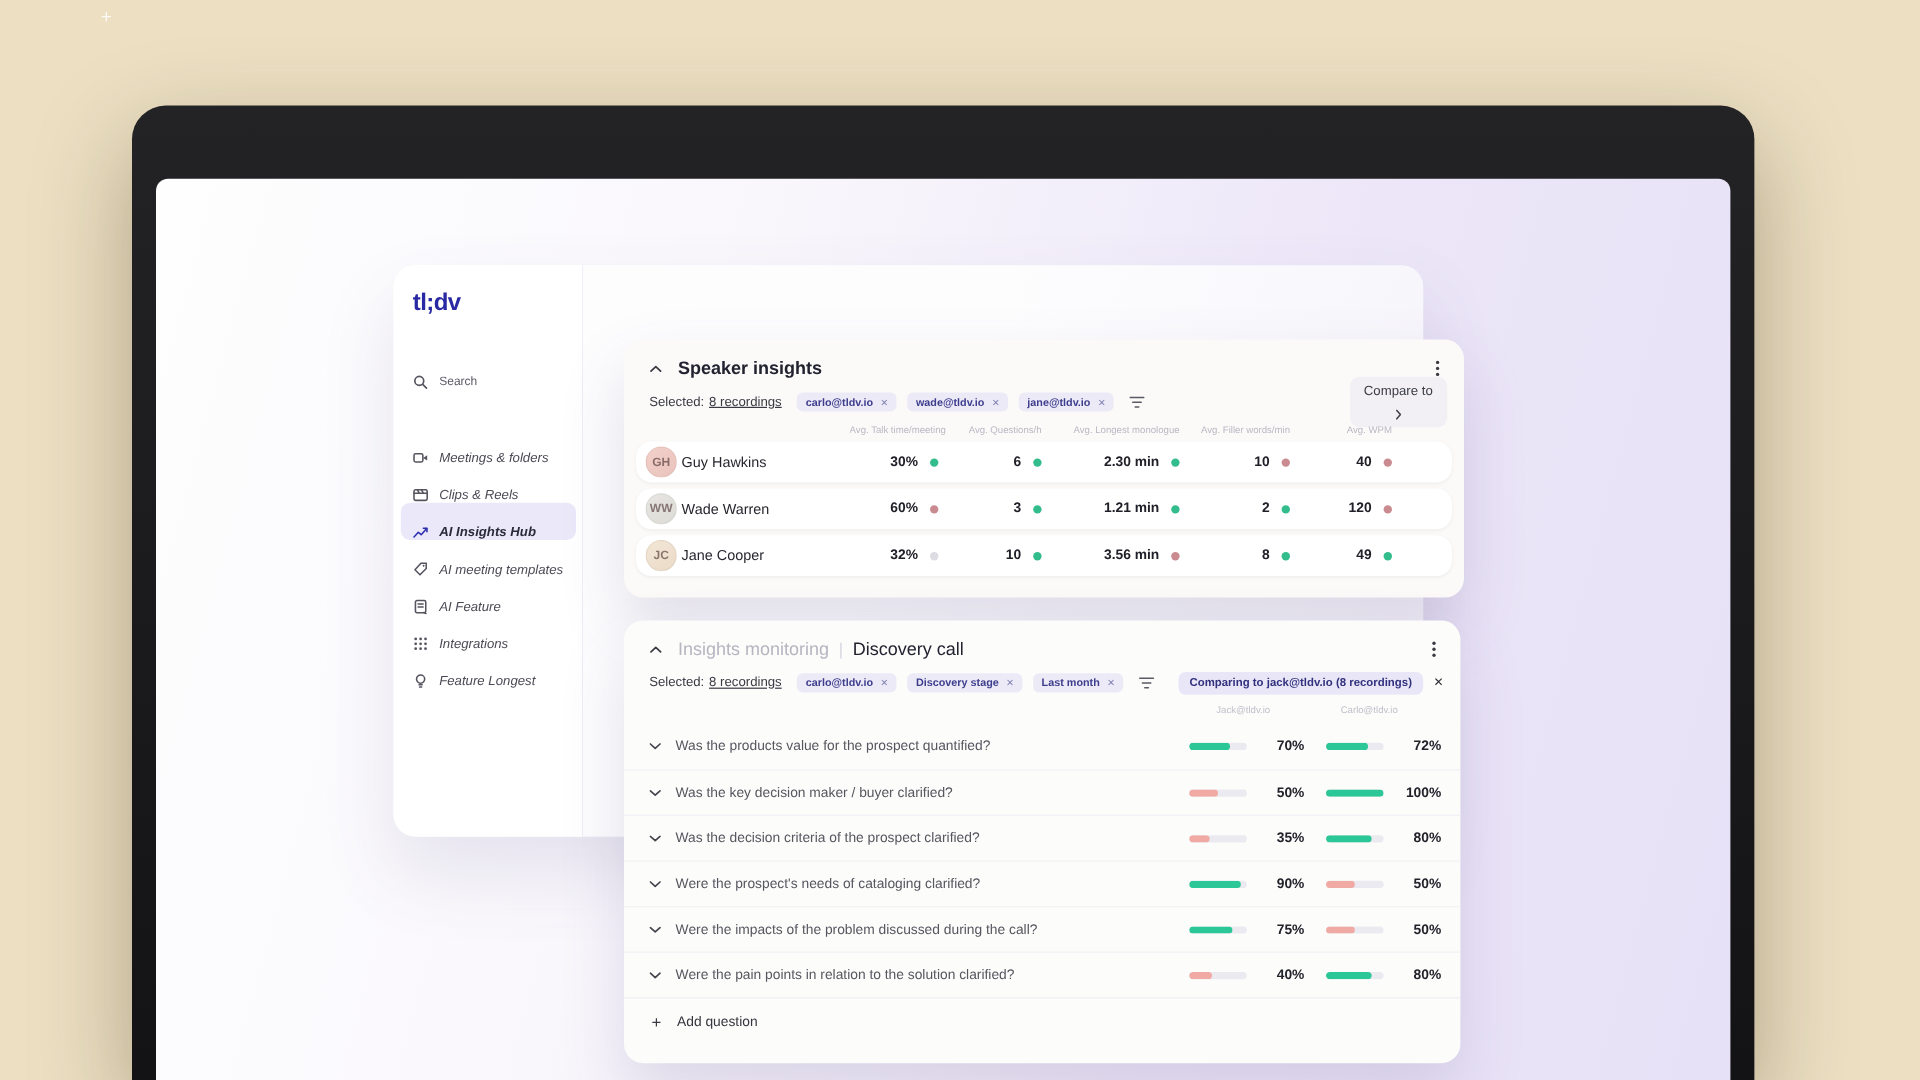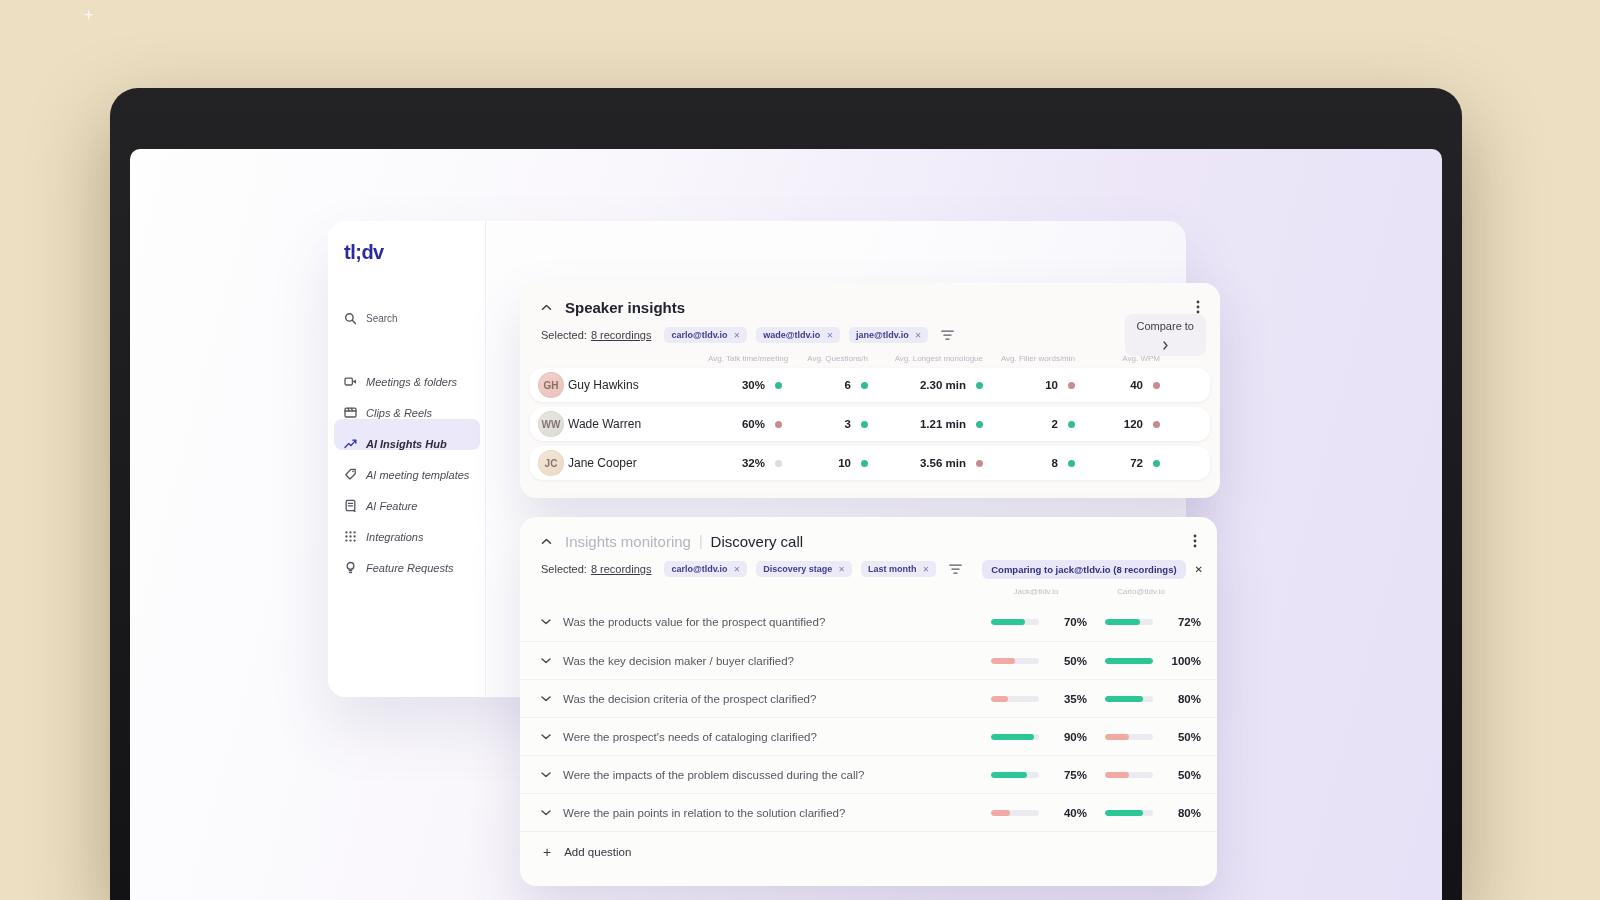--- a/index.html
+++ b/index.html
@@ -205,21 +205,21 @@
                 <circle cx="6.5" cy="10.6" r="1.15"></circle>
                 <circle cx="10.6" cy="10.6" r="1.15"></circle>
               </svg>
               <span class="lbl">Integrations</span>
             </div>
             <div class="side-item">
               <svg width="13" height="13" viewBox="0 0 13 13" fill="none" stroke="#55545f" stroke-width="1.3" stroke-linecap="round" stroke-linejoin="round">
                 <circle cx="6.5" cy="4.9" r="3.4"></circle>
                 <path d="M5.2 9.6 h2.6 M5.6 11.5 h1.8"></path>
               </svg>
-              <span class="lbl">Feature Requests</span>
+              <span class="lbl">Feature Longest</span>
             </div>
           </nav>
       </aside>
       <div class="page-title">AI Coaching Hub</div>
     </div>
 
     <section class="card speaker-card">
       <div class="card-head">
         <svg width="11" height="7" viewBox="0 0 11 7" fill="none" stroke="#3c3c45" stroke-width="1.5" stroke-linecap="round" stroke-linejoin="round">
             <polyline points="1.5,5.2 5.5,1.5 9.5,5.2"></polyline>
@@ -334,21 +334,21 @@
             </div>
             <div class="metric">
               <span class="val">3.56 min</span>
               <span class="dot" style="background: rgb(201, 139, 143);"></span>
             </div>
             <div class="metric">
               <span class="val">8</span>
               <span class="dot" style="background: rgb(51, 189, 141);"></span>
             </div>
             <div class="metric">
-              <span class="val">72</span>
+              <span class="val">49</span>
               <span class="dot" style="background: rgb(51, 189, 141);"></span>
             </div>
           </div>
         </div>
     </section>
 
     <section class="card playbook-card">
       <div class="card-head">
         <svg width="11" height="7" viewBox="0 0 11 7" fill="none" stroke="#3c3c45" stroke-width="1.5" stroke-linecap="round" stroke-linejoin="round">
             <polyline points="1.5,5.2 5.5,1.5 9.5,5.2"></polyline>

